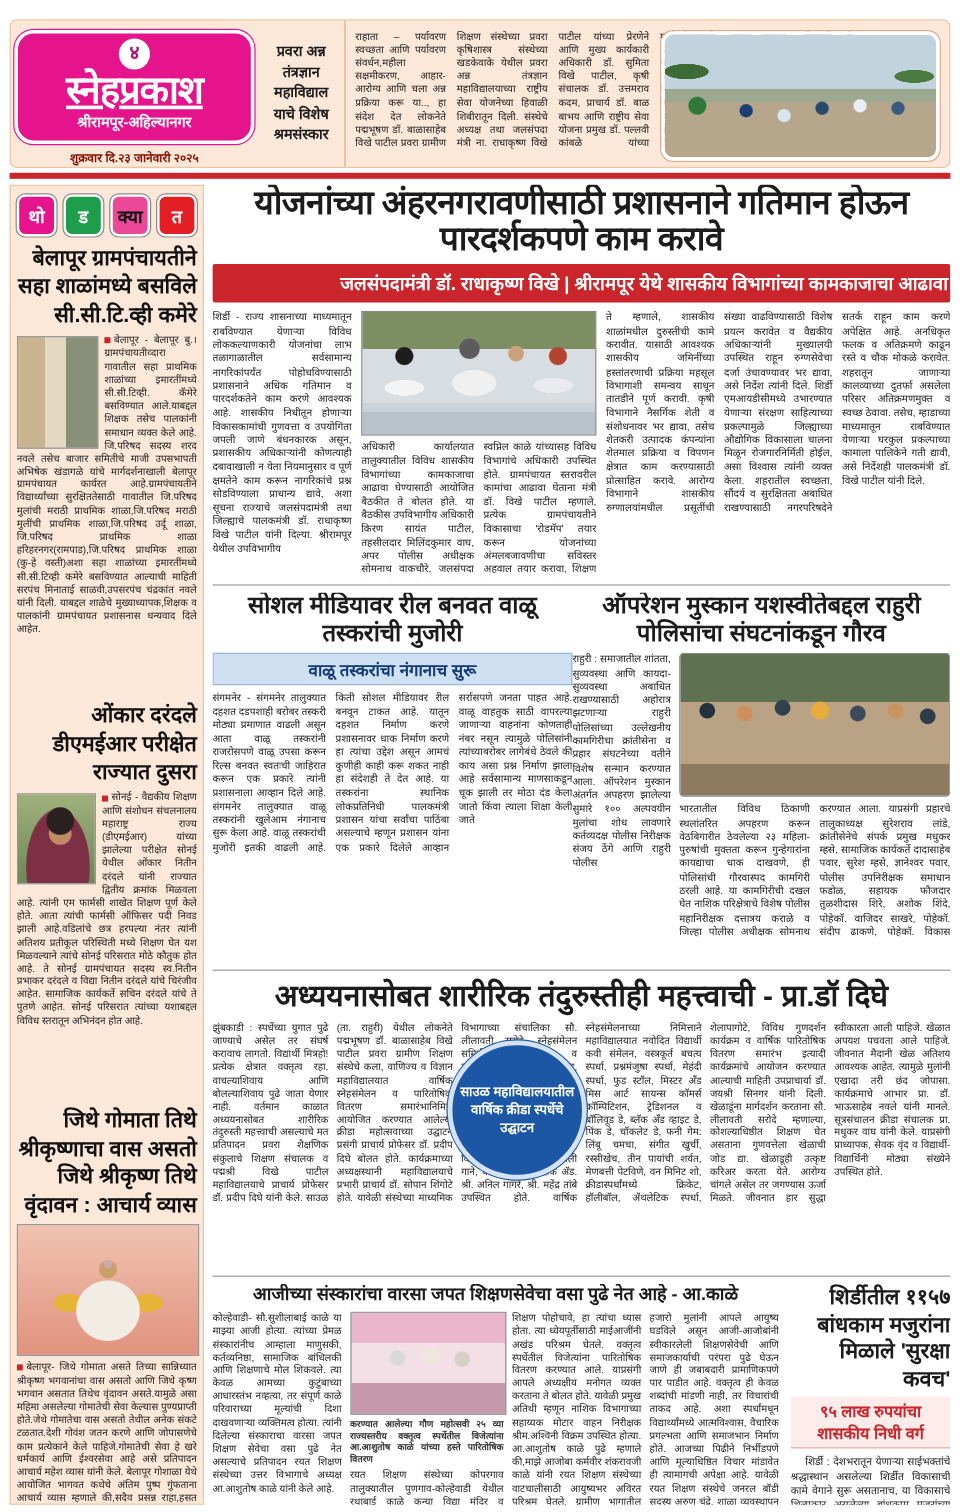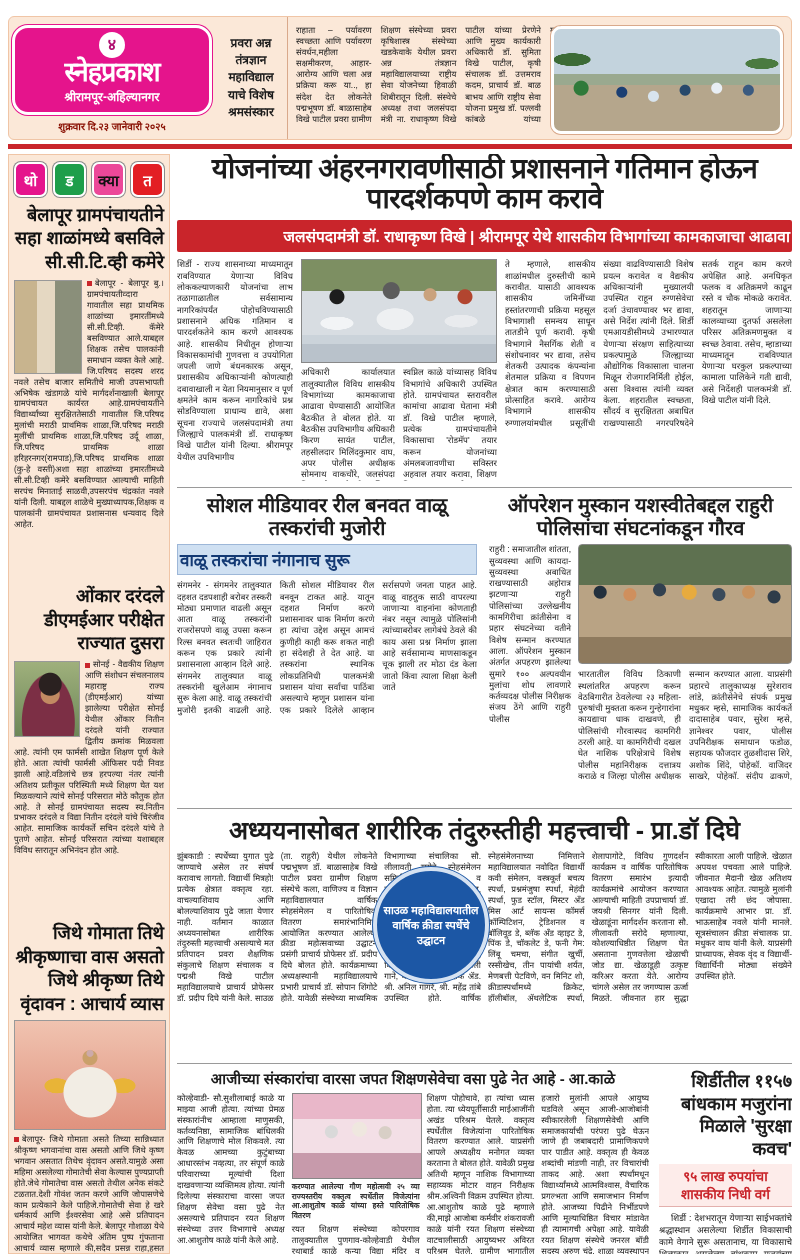--- a/index.html
+++ b/index.html
@@ -4,21 +4,21 @@
 <style>
   html,body{margin:0;padding:0;background:#fff;}
   body{width:800px;height:1260px;font-family:"Liberation Sans","DejaVu Sans",sans-serif;color:#1c1c1c;}
   .page{position:relative;width:800px;height:1260px;overflow:hidden;background:#fff;box-sizing:border-box;padding:16px 8px 6px 8px;}
 
   
   .topstrip{display:flex;background:#fbe8d8;border:1px solid #f0c5a6;border-radius:6px;height:122px;overflow:hidden;}
   .mast-col{width:206px;display:flex;flex-direction:column;align-items:center;padding-top:8px;}
   .mast-box{position:relative;width:186px;background:#e5148c;border:3px solid #fff;box-shadow:0 0 0 1px #e5148c;border-radius:16px;color:#fff;text-align:center;padding:4px 4px 7px;}
   .pageno{width:26px;height:26px;border-radius:50%;background:#fff;color:#b01070;font-weight:bold;font-size:16px;line-height:26px;margin:0 auto 1px;}
-  .mast-title{font-size:27px;font-weight:800;line-height:1;letter-spacing:-1px;}
+  .mast-title{font-size:32px;font-weight:800;line-height:1;letter-spacing:-1px;text-decoration:underline;}
   .mast-sub{font-size:12px;font-weight:bold;margin-top:2px;}
   .dateline{font-size:10px;font-weight:bold;color:#8a1205;margin-top:4px;}
   .strip-label{width:66px;font-size:12px;font-weight:800;text-align:center;display:flex;align-items:center;padding:12px 3px;border-right:1px solid #d9a98b;line-height:1.45;}
   .strip-body{flex:1;padding:8px 8px 4px;column-count:3;column-gap:9px;font-size:8.4px;line-height:1.32;text-align:justify;}
   .strip-photo{width:226px;height:102px;margin:9px 8px 0 2px;border-radius:10px;border:3px solid #fff;box-shadow:0 0 0 1px #d9a98b;
     background:
       radial-gradient(circle at 12% 58%,#2f7a3a 0 7px,transparent 8px),
       radial-gradient(circle at 30% 62%,#1b3f73 0 5px,transparent 6px),
       radial-gradient(circle at 44% 66%,#d8e4ee 0 5px,transparent 6px),
       radial-gradient(circle at 58% 60%,#27496b 0 5px,transparent 6px),
@@ -59,24 +59,24 @@
       radial-gradient(circle at 84% 36%,#b2452f 0 7px,transparent 8px),
       radial-gradient(ellipse at 18% 62%,#f2f4f6 0 16px,transparent 17px),
       radial-gradient(ellipse at 48% 58%,#eef0f2 0 18px,transparent 19px),
       radial-gradient(ellipse at 82% 60%,#e9ebee 0 16px,transparent 17px),
       linear-gradient(#7d8f62 0 30%,#d8dde2 30% 74%,#cbd3da 74% 82%,#b9c2cb 82% 100%);}
   .lead-midtxt{flex:1;column-count:2;column-gap:8px;overflow:hidden;}
   .lead-rest{flex:1;column-count:3;column-gap:8px;overflow:hidden;}
   .divider{border:0;border-top:1px solid #9a9a9a;margin:6px 0;}
 
   
-  .midrow{display:flex;gap:12px;height:308px;overflow:hidden;}
+  .midrow{display:flex;height:308px;overflow:hidden;}
   .sand{width:300px;}
   .h2a{font-size:20px;font-weight:800;text-align:center;line-height:1.12;margin:0 0 5px;}
-  .blue-band{background:#cfe0f2;border:1px solid #9db7d8;color:#143a74;font-size:17px;font-weight:800;padding:3px 2px;margin-bottom:5px;}
+  .blue-band{background:#cfe0f2;border:1px solid #9db7d8;color:#143a74;font-size:14px;font-weight:800;text-align:center;padding:3px 2px;margin-bottom:5px;}
   .sand-body{column-count:3;column-gap:8px;font-size:8.5px;line-height:1.33;text-align:justify;height:232px;overflow:hidden;}
   .muskan{flex:1;}
   .musk-wrap{display:flex;gap:7px;height:238px;overflow:hidden;}
   .musk-c1{width:82px;font-size:8.5px;line-height:1.33;text-align:justify;}
   .musk-right{flex:1;display:flex;flex-direction:column;}
   .musk-photo{height:118px;border:1px solid #888;border-radius:4px;margin-bottom:5px;
     background:
       radial-gradient(circle at 10% 40%,#23303d 0 6px,transparent 7px),
       radial-gradient(circle at 24% 42%,#cf8f5d 0 6px,transparent 7px),
       radial-gradient(circle at 38% 38%,#31404f 0 6px,transparent 7px),

